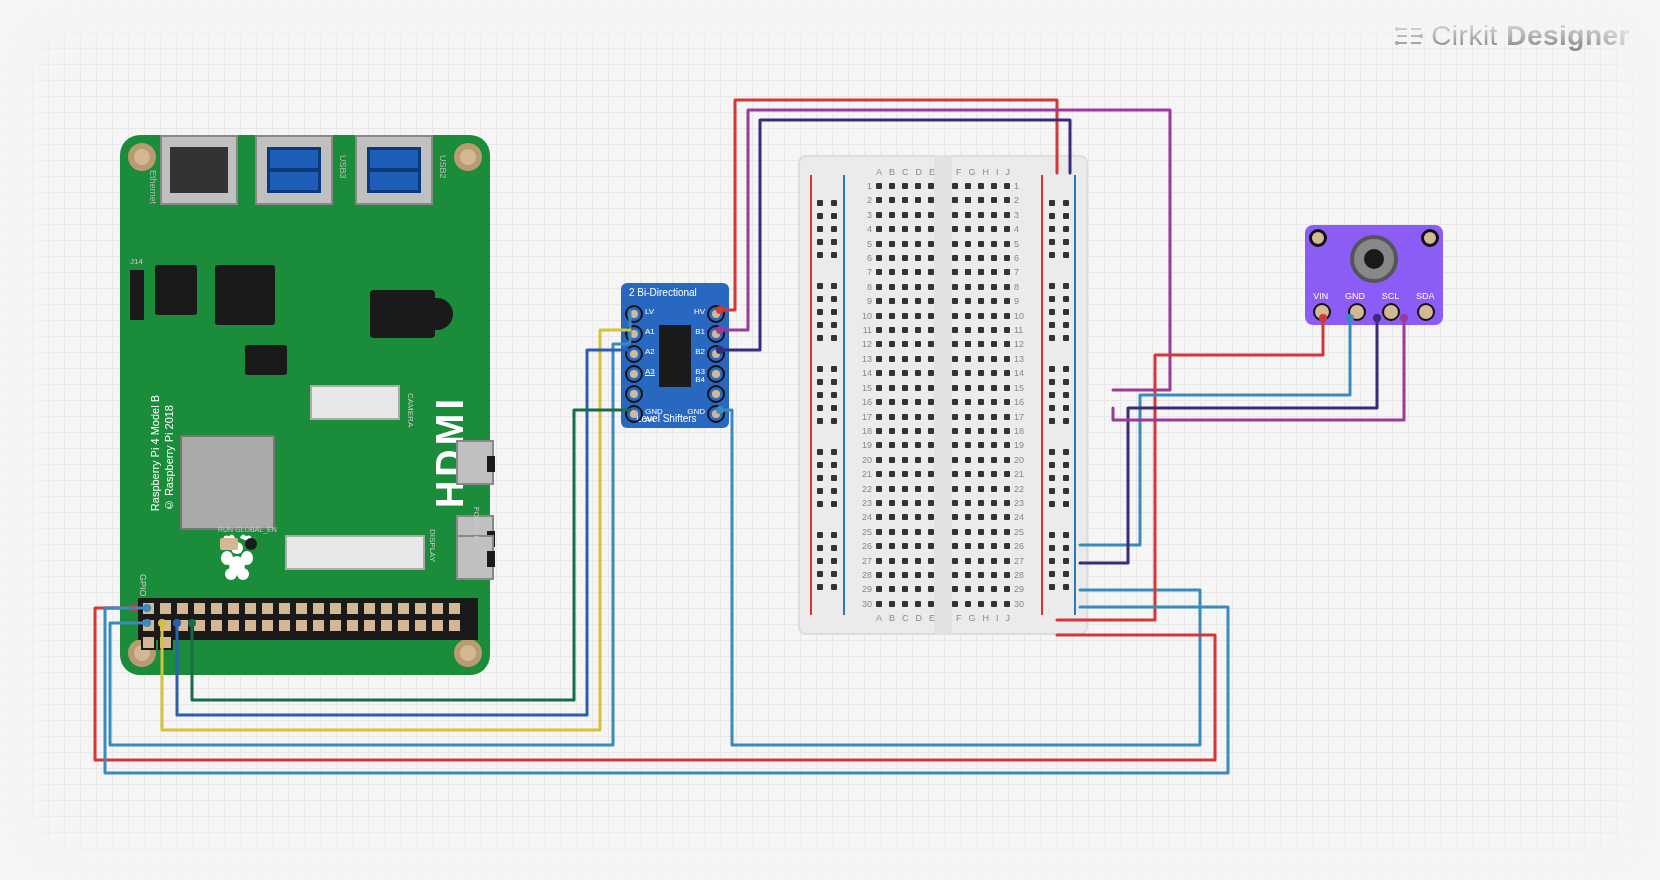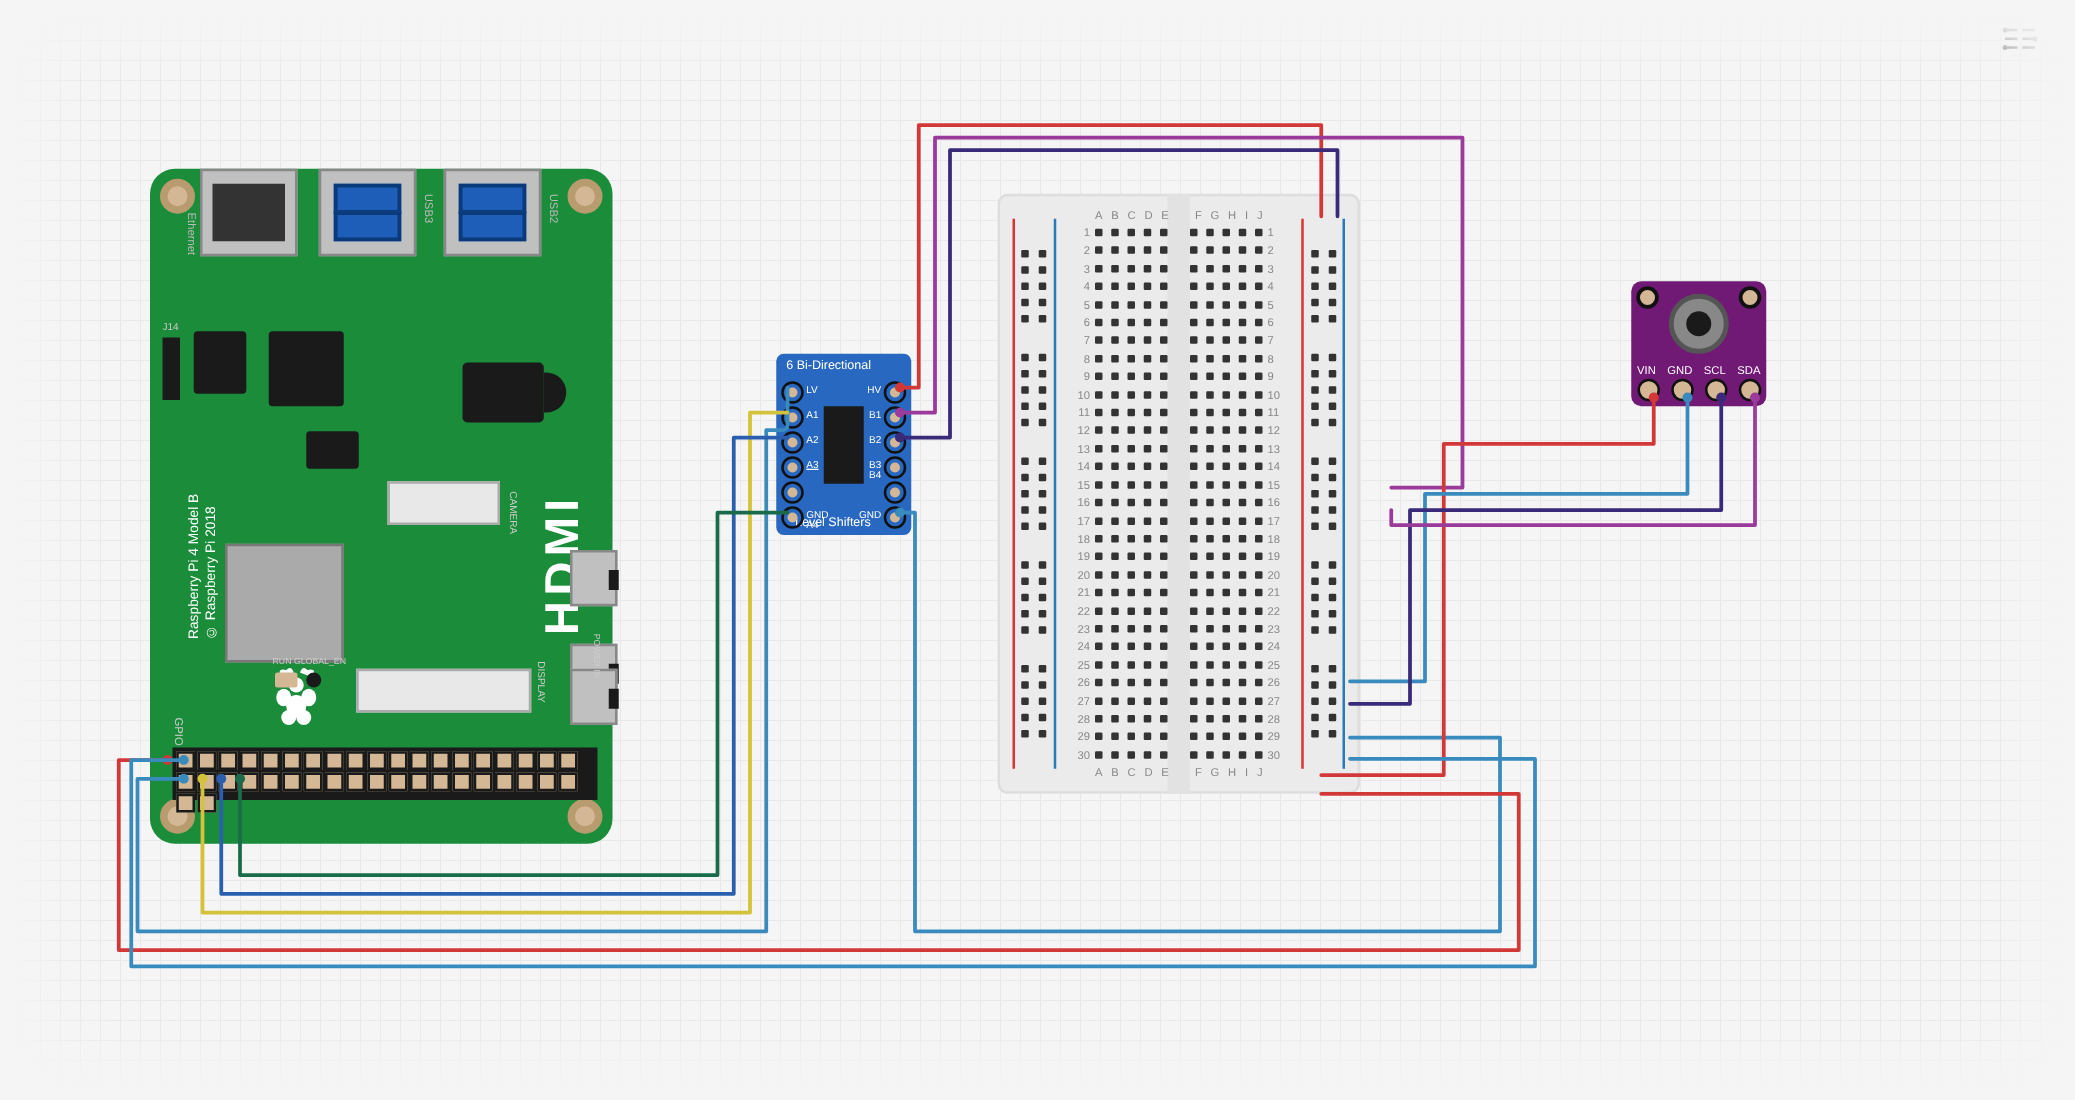--- a/index.html
+++ b/index.html
@@ -77,21 +77,21 @@
 .bb-pwr-col.r1{right:33px}.bb-pwr-col.r2{right:19px}
 .bb-nums{position:absolute;top:26px;bottom:26px;display:flex;flex-direction:column;justify-content:space-between;font-size:9px;color:#888}
 .bb-nums.l{left:58px;text-align:right;width:16px}
 .bb-nums.r{right:58px;text-align:left;width:16px}
 .bb-letters{position:absolute;font-size:9px;color:#888;display:flex;gap:7px}
 .bb-letters.tl{top:12px;left:78px}.bb-letters.tr{top:12px;right:78px;flex-direction:row-reverse}
 .bb-letters.bl{bottom:12px;left:78px}.bb-letters.br{bottom:12px;right:78px;flex-direction:row-reverse}
 .bb-gap{position:absolute;top:0;bottom:0;left:50%;width:18px;margin-left:-9px;background:#e2e2e2}
 
 
-.sensor{position:absolute;left:1305px;top:225px;width:108px;height:100px;background:#701a75;border-radius:8px}
+.sensor{position:absolute;left:1305px;top:225px;width:138px;height:100px;background:#8b5cf6;border-radius:8px}
 .sensor-hole{position:absolute;width:18px;height:18px;border-radius:50%;background:#d4b896;border:3px solid #111}
 .sensor-hole.l{top:4px;left:4px}.sensor-hole.r{top:4px;right:4px}
 .sensor-lens{position:absolute;top:10px;left:50%;margin-left:-24px;width:48px;height:48px;background:#888;border-radius:50%;border:4px solid #555}
 .sensor-lens::after{content:"";position:absolute;inset:10px;background:#1a1a1a;border-radius:50%}
 .sensor-pins{position:absolute;bottom:4px;left:0;right:0;display:flex;justify-content:space-around}
 .sensor-pin{width:18px;height:18px;border-radius:50%;border:2px solid #111;background:#d4b896}
 .sensor-lbls{position:absolute;bottom:24px;left:0;right:0;display:flex;justify-content:space-around;font-size:9px;color:#fff}
 
 
 .wire{position:absolute;fill:none;stroke-width:3;stroke-linecap:round;stroke-linejoin:round}
@@ -102,20 +102,21 @@
 
 <div class="grid-bg"></div>
 
 <div class="logo">
   <svg class="logo-icon" viewBox="0 0 28 22">
       <path d="M2 4 L12 4 M2 11 L12 11 M2 18 L12 18 M16 4 L26 4 M16 11 L26 11 M16 18 L26 18" stroke="#666" stroke-width="2"></path>
       <circle cx="2" cy="4" r="2" fill="#666"></circle>
       <circle cx="26" cy="11" r="2" fill="#666"></circle>
       <circle cx="2" cy="18" r="2" fill="#666"></circle>
     </svg>
+  <span class="logo-text"><span>Cirkit</span> <b>Designer</b></span>
 </div>
 
 <div class="rpi">
   <div class="rpi-hole tl"></div>
   <div class="rpi-hole tr"></div>
   <div class="rpi-hole bl"></div>
   <div class="rpi-hole br"></div>
   <div class="eth"></div>
   <span class="eth-lbl">Ethernet</span>
   <div class="usb3 a"></div>
@@ -193,21 +194,21 @@
       <div class="gpio-pin"></div>
       <div class="gpio-pin"></div>
       <div class="gpio-pin"></div>
       <div class="gpio-pin"></div>
       <div class="gpio-pin"></div>
       <div class="gpio-pin"></div>
     </div>
 </div>
 
 <div class="lvl">
-  <span class="lvl-title">6 Bi-Directional</span>
+  <span class="lvl-title">2 Bi-Directional</span>
   <span class="lvl-sub">Level Shifters</span>
   <div class="lvl-ic"></div>
   <div class="lvl-pinrow l" id="lvl-l">
       <div class="lvl-pin"></div>
       <div class="lvl-pin"></div>
       <div class="lvl-pin"></div>
       <div class="lvl-pin"></div>
       <div class="lvl-pin"></div>
       <div class="lvl-pin"></div>
     </div>

